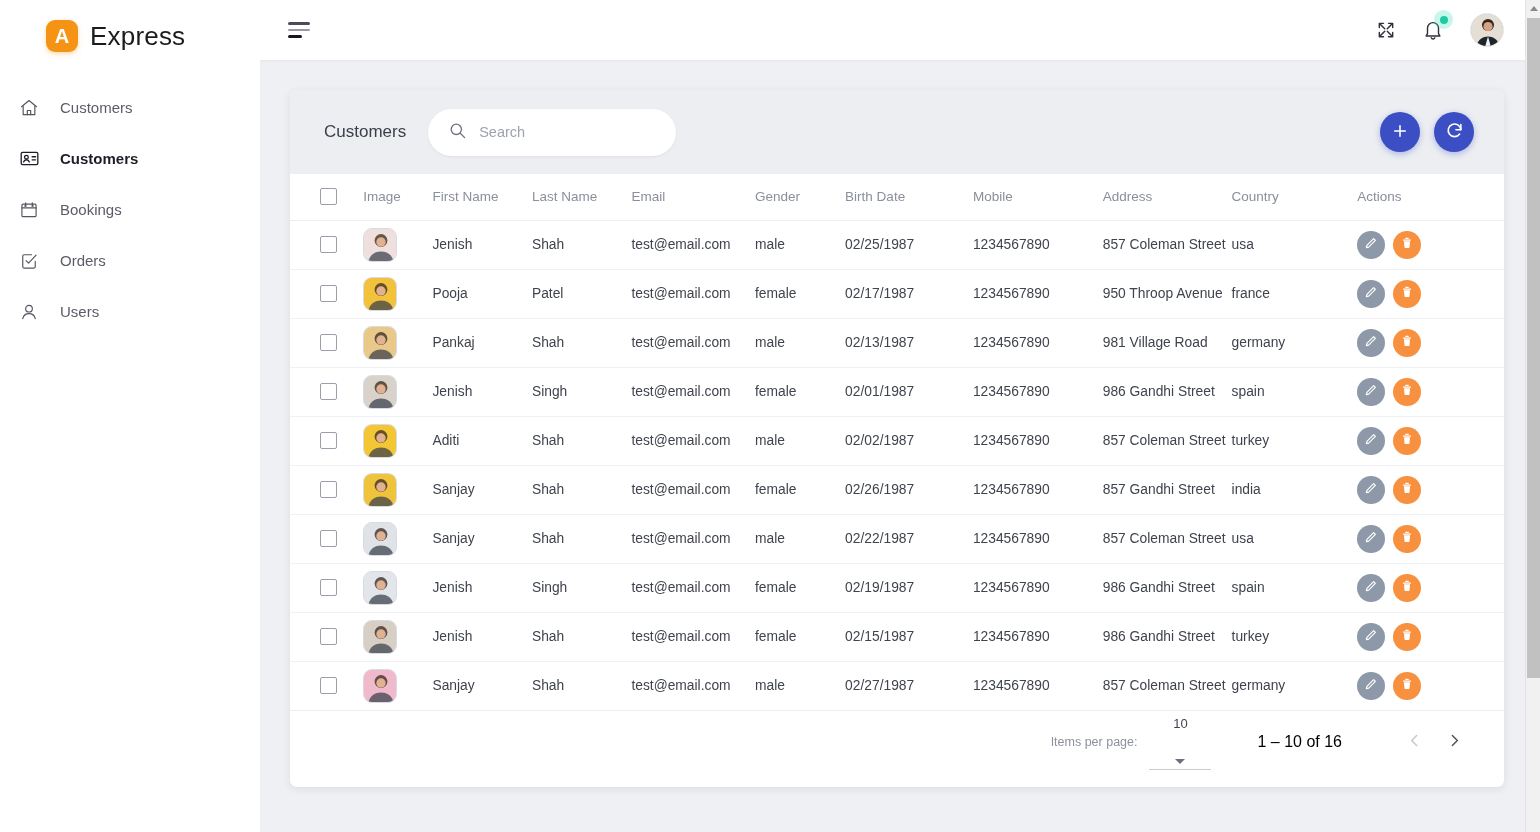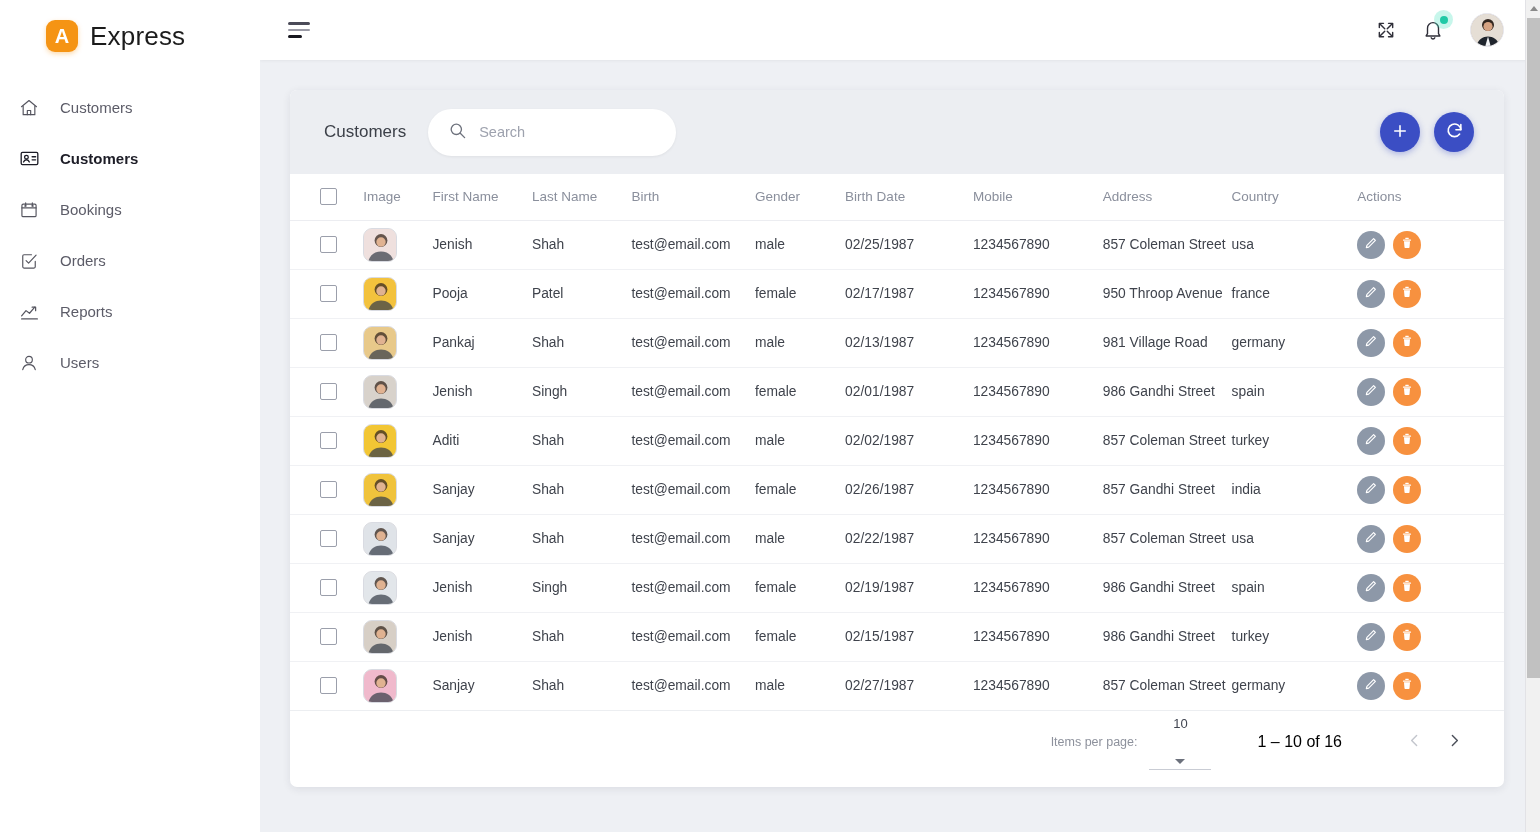--- a/index.html
+++ b/index.html
@@ -217,30 +217,20 @@
       <div class="nav-item">
         <span class="ico">
           <svg width="20" height="20" viewBox="0 0 24 24" fill="none" stroke="#55555f" stroke-width="1.4" stroke-linecap="round" stroke-linejoin="round">
               <path d="M19.5 12.5V19a1.5 1.5 0 0 1-1.5 1.5H6A1.5 1.5 0 0 1 4.5 19V6A1.5 1.5 0 0 1 6 4.5h9"></path>
               <path d="M8.5 11.5l3 3 9-9.5"></path>
             </svg>
         </span>
         <span>Orders</span>
       </div>
 
-      <div class="nav-item">
-        <span class="ico">
-          <svg width="21" height="21" viewBox="0 0 24 24" fill="none" stroke="#55555f" stroke-width="1.4" stroke-linecap="round" stroke-linejoin="round">
-              <path d="M3 17l5-6 4 3 6-7"></path>
-              <path d="M15 7h4v4"></path>
-              <path d="M3 20.5h18"></path>
-            </svg>
-        </span>
-        <span>Reports</span>
-      </div>
 
       <div class="nav-item">
         <span class="ico">
           <svg width="20" height="20" viewBox="0 0 24 24" fill="none" stroke="#55555f" stroke-width="1.4" stroke-linecap="round" stroke-linejoin="round">
               <circle cx="12" cy="8" r="4"></circle>
               <path d="M4.5 20c1-4.2 4-6 7.5-6s6.5 1.8 7.5 6"></path>
             </svg>
         </span>
         <span>Users</span>
       </div>
@@ -324,21 +314,21 @@
 
         <table>
           <thead>
             <tr>
               <th class="c-chk">
                 <span class="chk"></span>
               </th>
               <th class="c-img">Image</th>
               <th class="c-fn">First Name</th>
               <th class="c-ln">Last Name</th>
-              <th class="c-em">Birth</th>
+              <th class="c-em">Email</th>
               <th class="c-gd">Gender</th>
               <th class="c-bd">Birth Date</th>
               <th class="c-mb">Mobile</th>
               <th class="c-ad">Address</th>
               <th class="c-co">Country</th>
               <th class="c-ac">Actions</th>
             </tr>
           </thead>
           <tbody id="tbody">
               <tr>

